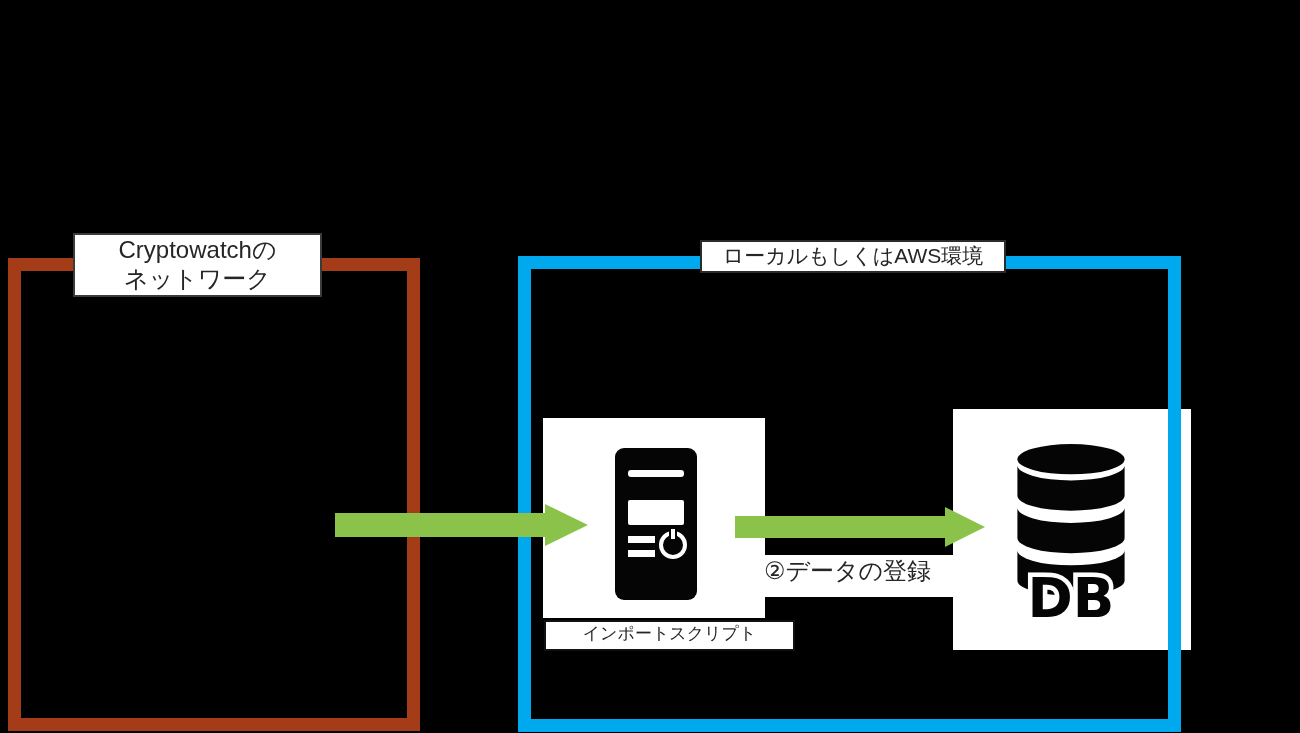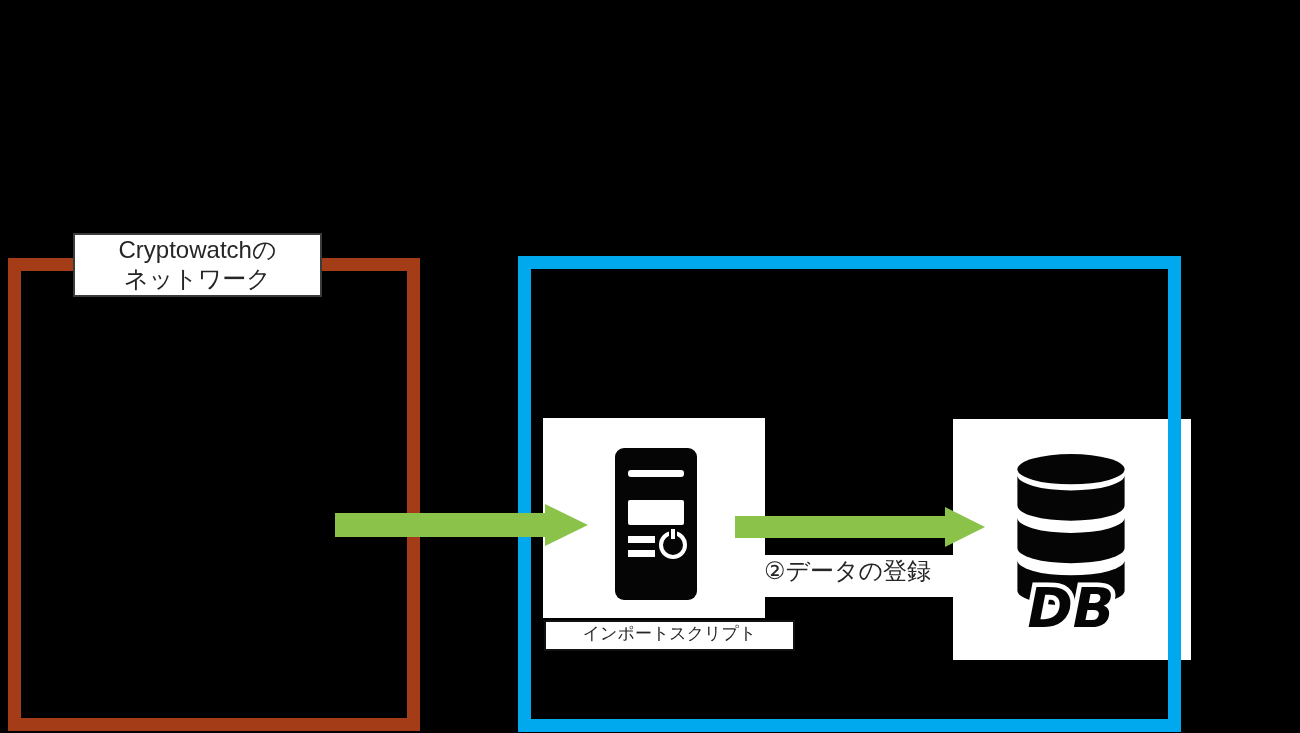--- a/index.html
+++ b/index.html
@@ -27,21 +27,21 @@
     font-size:24px;line-height:29px;}
   .chip-local{left:700px;top:240px;width:306px;height:33px;border:2px solid #2b2b2b;
     font-size:21px;}
   .chip-import{left:544px;top:620px;width:251px;height:31px;border:2px solid #111111;
     font-size:17px;}
   .chip-step1{left:333px;top:553px;width:247px;height:39px;font-size:23px;}
   .chip-step2{left:742px;top:555px;width:211px;height:42px;font-size:24px;}
   
   .plate{position:absolute;background:#ffffff;z-index:1;}
   .plate-server{left:543px;top:418px;width:222px;height:200px;}
-  .plate-db{left:953px;top:419px;width:238px;height:241px;font-style:italic;}
+  .plate-db{left:953px;top:409px;width:238px;height:241px;}
   
   .tower{position:absolute;left:72px;top:30px;width:82px;height:152px;
     background:#050505;border-radius:9px;}
   .tower .slot{position:absolute;left:13px;top:22px;width:56px;height:7px;background:#fff;border-radius:3px;}
   .tower .bay{position:absolute;left:13px;top:52px;width:56px;height:25px;background:#fff;border-radius:2px;}
   .tower .bar1{position:absolute;left:13px;top:88px;width:27px;height:7px;background:#fff;}
   .tower .bar2{position:absolute;left:13px;top:102px;width:27px;height:7px;background:#fff;}
   .tower .power{position:absolute;left:44px;top:83px;width:20px;height:20px;
     border:4px solid #fff;border-radius:50%;}
   .tower .power .tick{position:absolute;left:8px;top:-6px;width:4px;height:10px;background:#fff;
@@ -98,19 +98,20 @@
     <div class="head"></div>
   </div>
 
   <div class="chip chip-crypto">
     <div>
       <div>Cryptowatchの</div>
       <div>ネットワーク</div>
     </div>
   </div>
 
+  <div class="chip chip-local">ローカルもしくはAWS環境</div>
 
   <div class="chip chip-import">インポートスクリプト</div>
 
 
   <div class="chip chip-step2">②データの登録</div>
 
 </div>
 
 </body></html>

